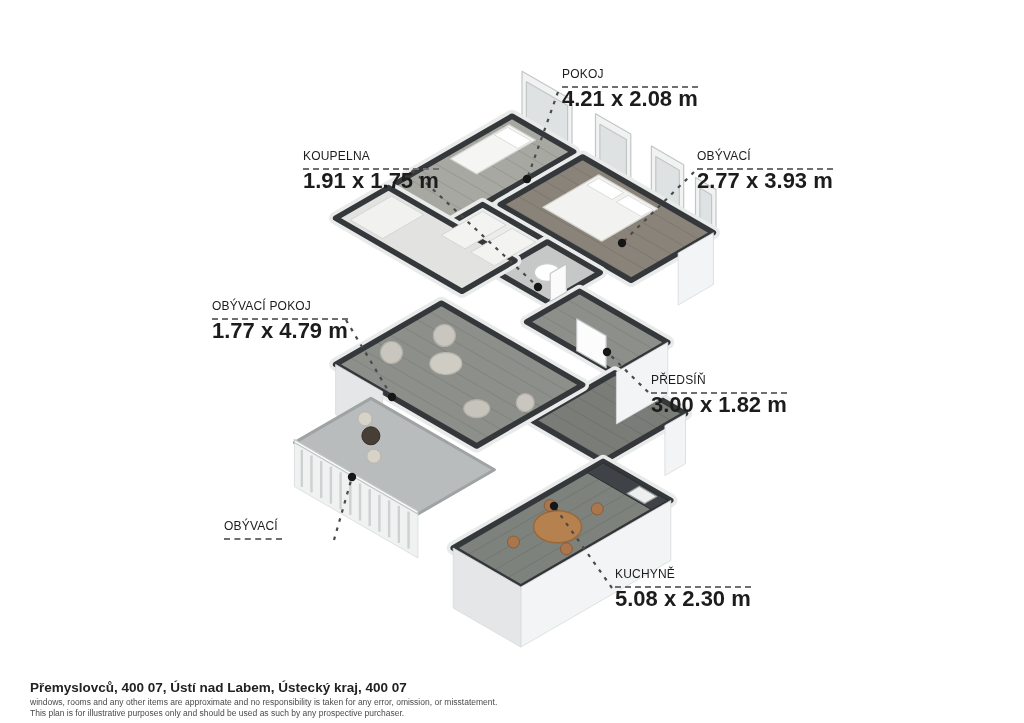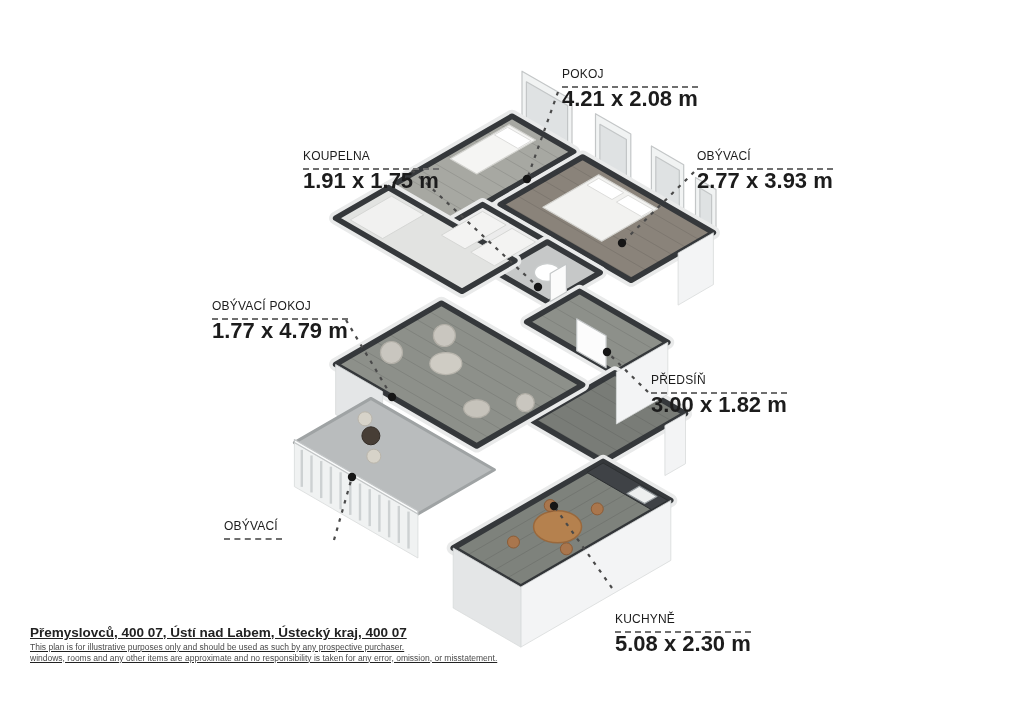--- a/index.html
+++ b/index.html
@@ -9,22 +9,22 @@
   .room-label .title{font-size:12px;font-weight:400;letter-spacing:.2px;}
   .room-label .divider{border-top:2px dashed #6f6f6f;margin:2px 0 1px 0;min-width:58px;}
   .room-label .dims{font-size:22px;font-weight:600;}
   .room-label .dims:empty{display:none;}
   #lbl-pokoj{left:562px;top:64px;}
   #lbl-koupelna{left:303px;top:146px;}
   #lbl-loznice{left:697px;top:146px;}
   #lbl-obyvaci{left:212px;top:296px;}
   #lbl-predsin{left:651px;top:370px;}
   #lbl-lodzie{left:224px;top:516px;}
-  #lbl-kuchyne{left:615px;top:564px;margin-top:45px;}
-  #footer{position:absolute;left:30px;top:625px;color:#222;text-decoration:underline;}
+  #lbl-kuchyne{left:615px;top:564px;}
+  #footer{position:absolute;left:30px;top:680px;color:#222;}
   #footer .address{font-size:13.5px;font-weight:700;margin-bottom:2px;}
   #footer .area{font-size:11px;font-weight:700;margin-bottom:3px;}
   #footer .disc{font-size:8.5px;color:#4a4a4a;line-height:10.5px;font-weight:400;}
 </style>
 </head>
 <body>
 
 <div id="stage">
   <svg id="plan-svg" width="1024" height="723" viewBox="0 0 1024 723">
       <g>
@@ -213,16 +213,16 @@
 
   </div>
   <div class="room-label" id="lbl-kuchyne">
     <div class="title">KUCHYNĚ</div>
     <div class="divider"></div>
     <div class="dims">5.08 x 2.30 m</div>
   </div>
 
   <div id="footer">
     <div class="address">Přemyslovců, 400 07, Ústí nad Labem, Ústecký kraj, 400 07</div>
+    <div class="disc">windows, rooms and any other items are approximate and no responsibility is taken for any error, omission, or misstatement.</div>
     <div class="disc">This plan is for illustrative purposes only and should be used as such by any prospective purchaser.</div>
-    <div class="disc">windows, rooms and any other items are approximate and no responsibility is taken for any error, omission, or misstatement.</div>
   </div>
 </div>
 
 </body></html>

